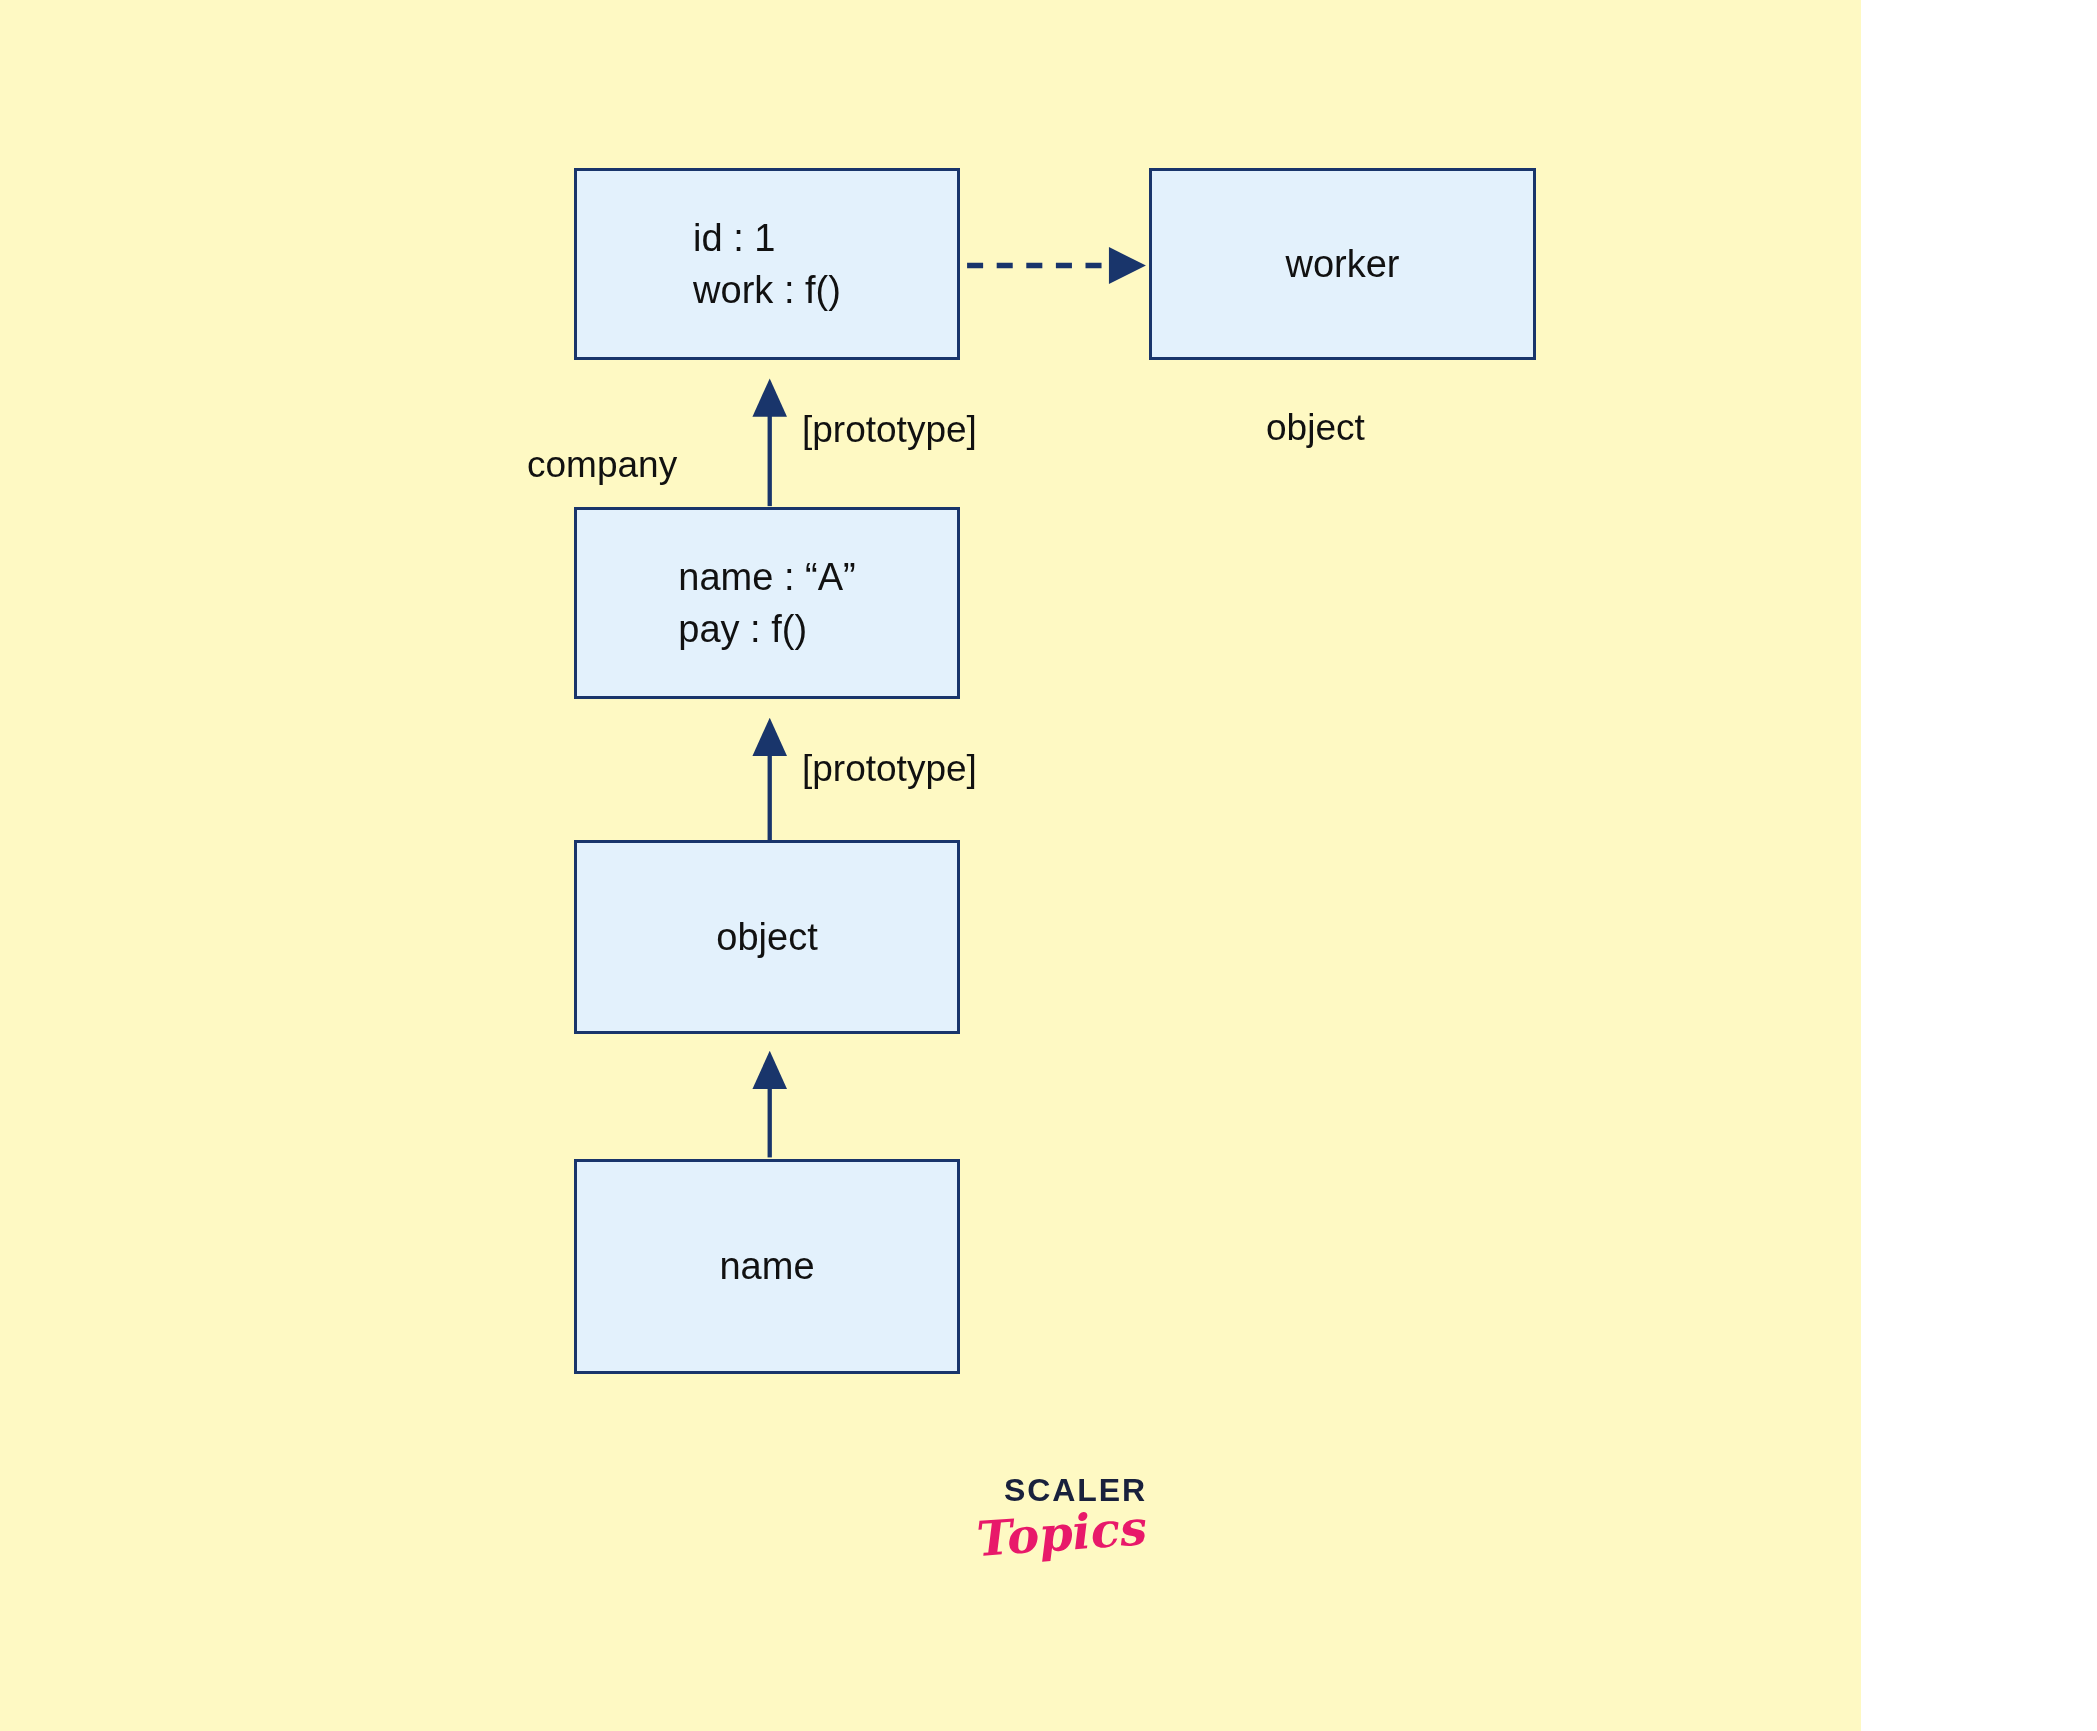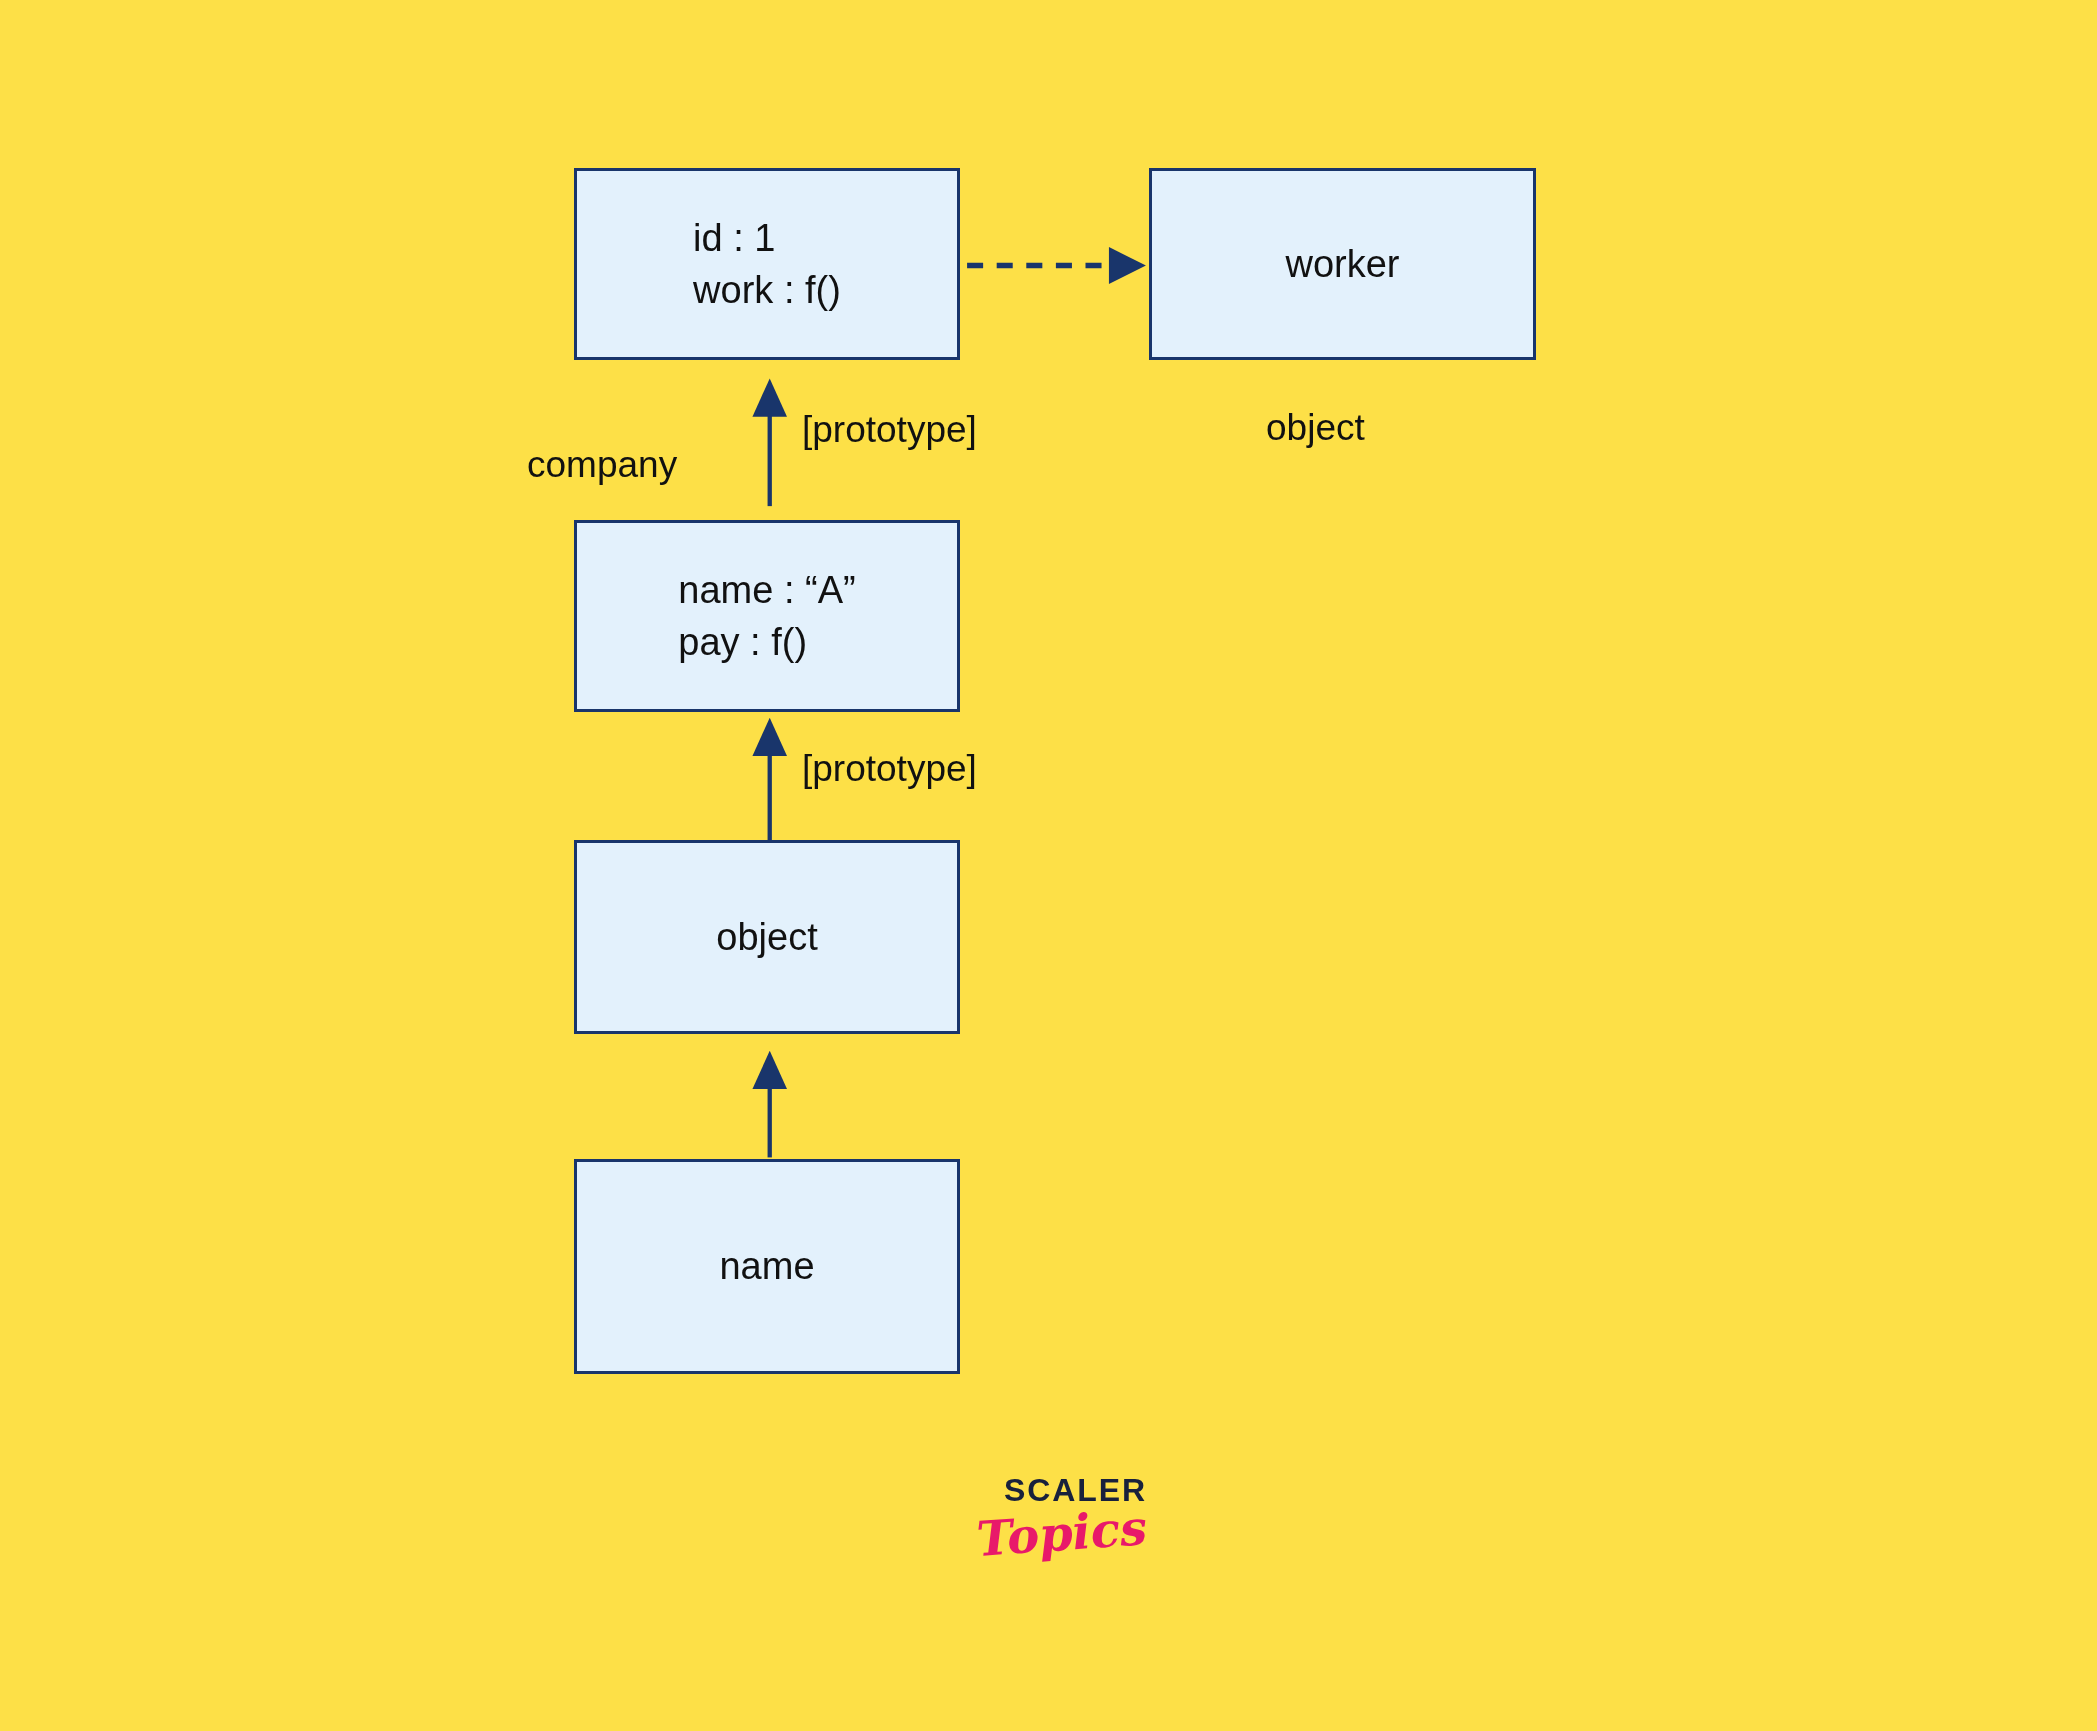--- a/index.html
+++ b/index.html
@@ -5,23 +5,23 @@
   html, body {
     margin: 0;
     padding: 0;
     background: #ffffff;
   }
   body {
     font-family: "Liberation Sans", sans-serif;
   }
   #canvas {
     position: relative;
-    width: 2097px;
+    width: 1861px;
     height: 1732px;
-    background: #fde047;
+    background: #fef9c3;
     overflow: hidden;
   }
 
   
   .node-box {
     position: absolute;
     box-sizing: border-box;
     background: #e3f1fc;
     border: 3.7px solid #19356b;
     display: flex;
@@ -38,21 +38,21 @@
   }
   .node-lines-left {
     display: flex;
     flex-direction: column;
     align-items: flex-start;
   }
 
   
   #box-company   { left: 574px;  top: 168px;  width: 386px;  height: 192px; }
   #box-worker    { left: 1149px; top: 168px;  width: 387px;  height: 192px; }
-  #box-employee  { left: 574px;  top: 520px;  width: 386px;  height: 192px; }
+  #box-employee  { left: 574px;  top: 507px;  width: 386px;  height: 192px; }
   #box-object    { left: 574px;  top: 840px; width: 386px;  height: 194px; }
   #box-null      { left: 574px;  top: 1159px; width: 386px;  height: 215px; }
 
   
   .diagram-label {
     position: absolute;
     font-size: 37px;
     color: #111111;
     white-space: nowrap;
   }

